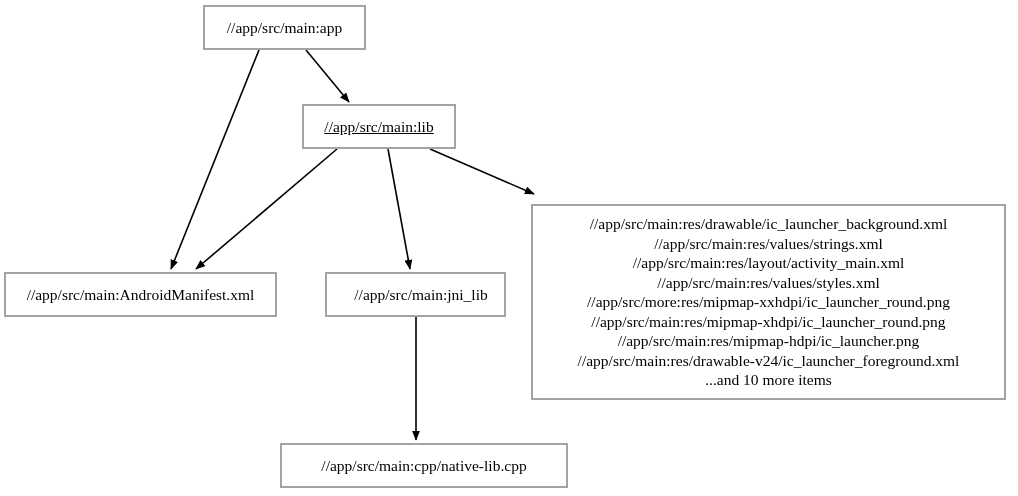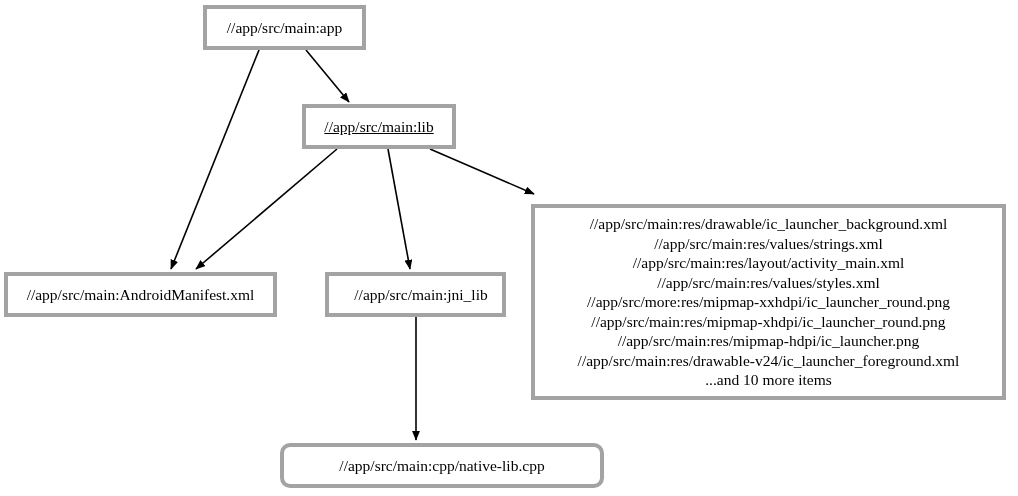--- a/index.html
+++ b/index.html
@@ -19,21 +19,21 @@
     position: absolute;
     left: 0;
     top: 0;
     width: 1018px;
     height: 496px;
     pointer-events: none;
   }
   .graph-node {
     position: absolute;
     box-sizing: border-box;
-    border: 4px solid #a3a3a3;
+    border: 2px solid #a3a3a3;
     background: #ffffff;
     display: flex;
     align-items: center;
     justify-content: center;
     text-align: center;
     color: #000000;
     font-family: "Liberation Serif", "DejaVu Serif", serif;
     font-size: 15.5px;
     line-height: 1;
     white-space: nowrap;
@@ -100,17 +100,17 @@
         <span class="node-line">//app/src/main:res/layout/activity_main.xml</span>
         <span class="node-line">//app/src/main:res/values/styles.xml</span>
         <span class="node-line">//app/src/more:res/mipmap-xxhdpi/ic_launcher_round.png</span>
         <span class="node-line">//app/src/main:res/mipmap-xhdpi/ic_launcher_round.png</span>
         <span class="node-line">//app/src/main:res/mipmap-hdpi/ic_launcher.png</span>
         <span class="node-line">//app/src/main:res/drawable-v24/ic_launcher_foreground.xml</span>
         <span class="node-line">...and 10 more items</span>
       </div>
   </div>
 
-  <div class="graph-node" style="left: 280px; top: 443px; width: 324px; height: 45px; border-radius: 10px;">
+  <div class="graph-node" style="left: 280px; top: 443px; width: 288px; height: 45px;">
     <span class="node-label">//app/src/main:cpp/native-lib.cpp</span>
   </div>
 
 </div>
 
 </body></html>

